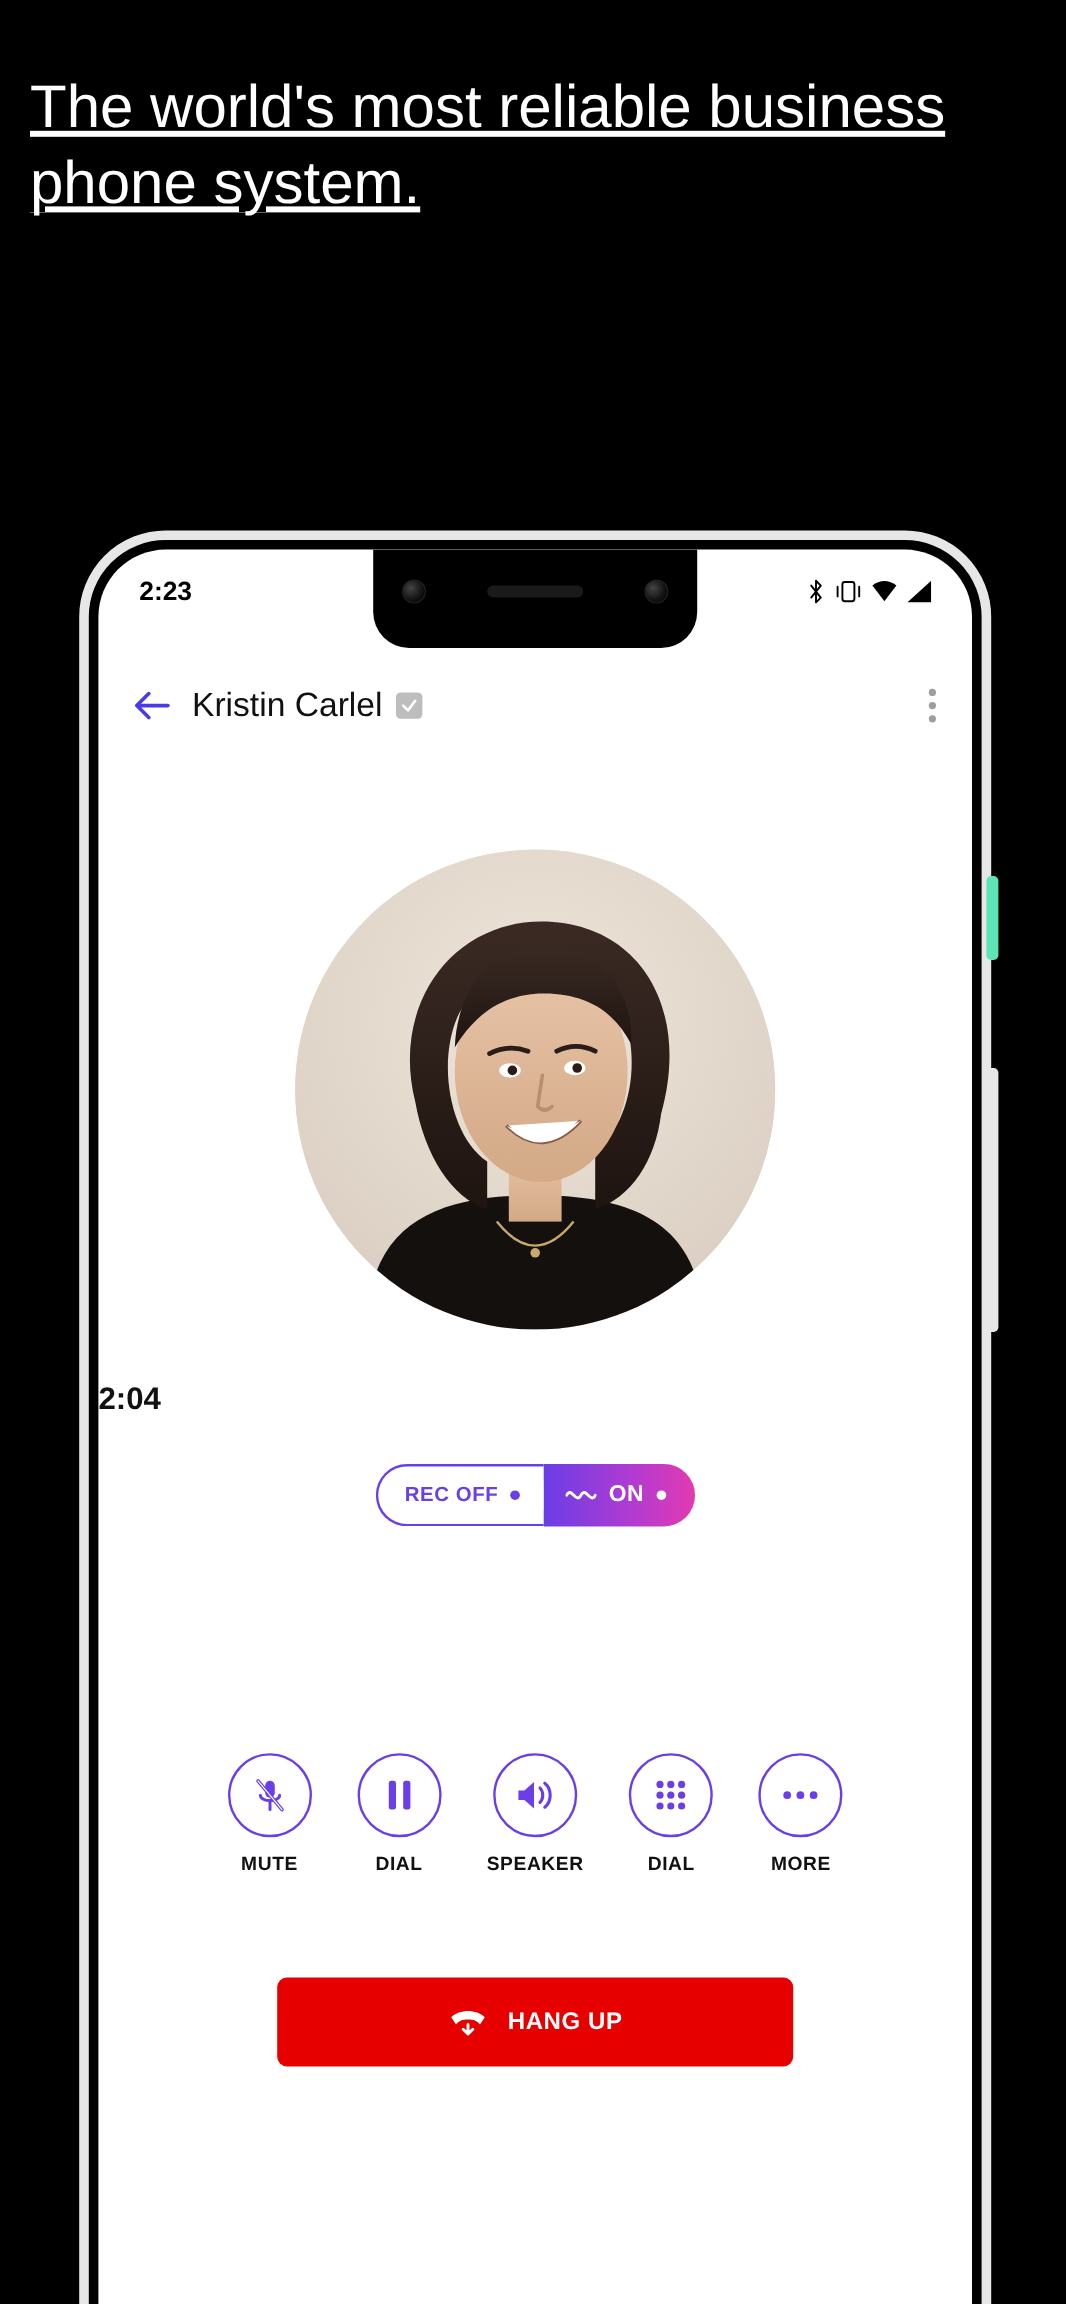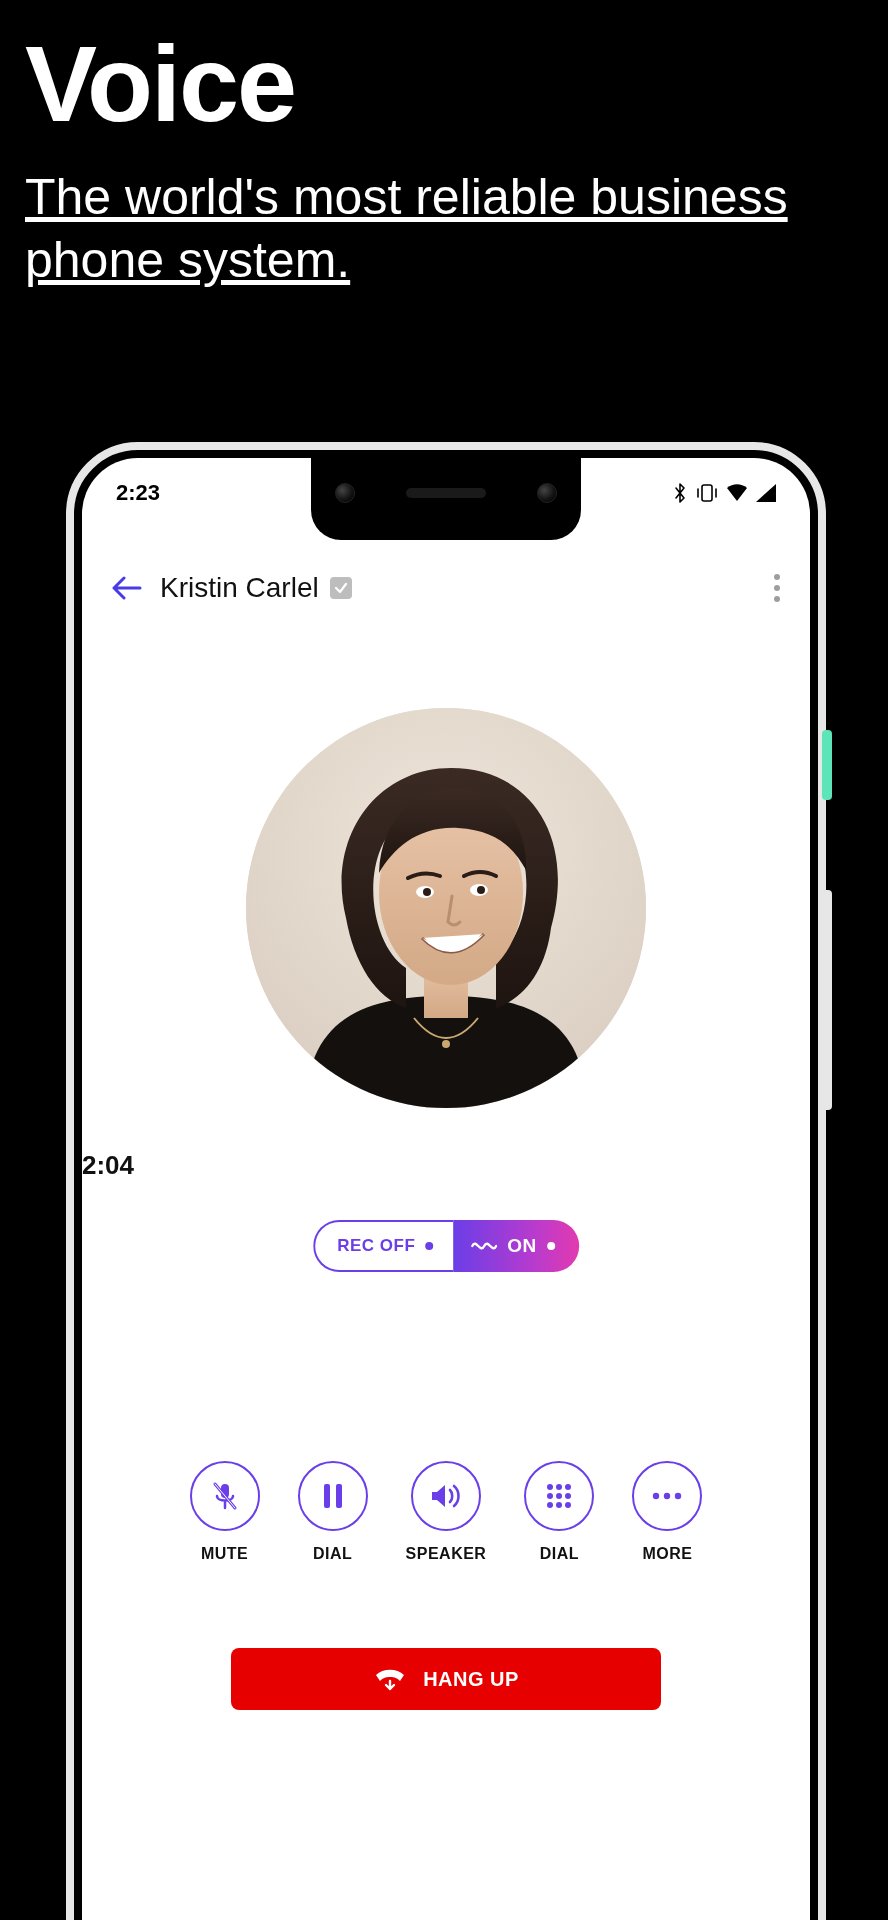--- a/index.html
+++ b/index.html
@@ -247,40 +247,39 @@
     color: #111;
   }
 
   
   .hangup {
     position: absolute;
     top: 1190px;
     left: 50%;
     transform: translateX(-50%);
     width: 430px;
-    height: 62px;
+    height: 74px;
     background: #e60000;
     border-radius: 8px;
     display: flex;
     align-items: center;
     justify-content: center;
     gap: 16px;
     color: #fff;
     font-size: 20px;
     font-weight: 800;
     letter-spacing: 0.5px;
   }
 
   svg { display: block; }
 </style>
 </head>
 <body>
 
 <div class="promo">
-  <div class="promo-title">Voice</div>
   <div class="promo-sub">The world's most reliable business phone system.</div>
 </div>
 
 <div class="phone">
   <div class="side-accent"></div>
   <div class="side-btn side-vol"></div>
 
   <div class="phone-inner">
     <div class="notch">
       <div class="notch-cam"></div>

